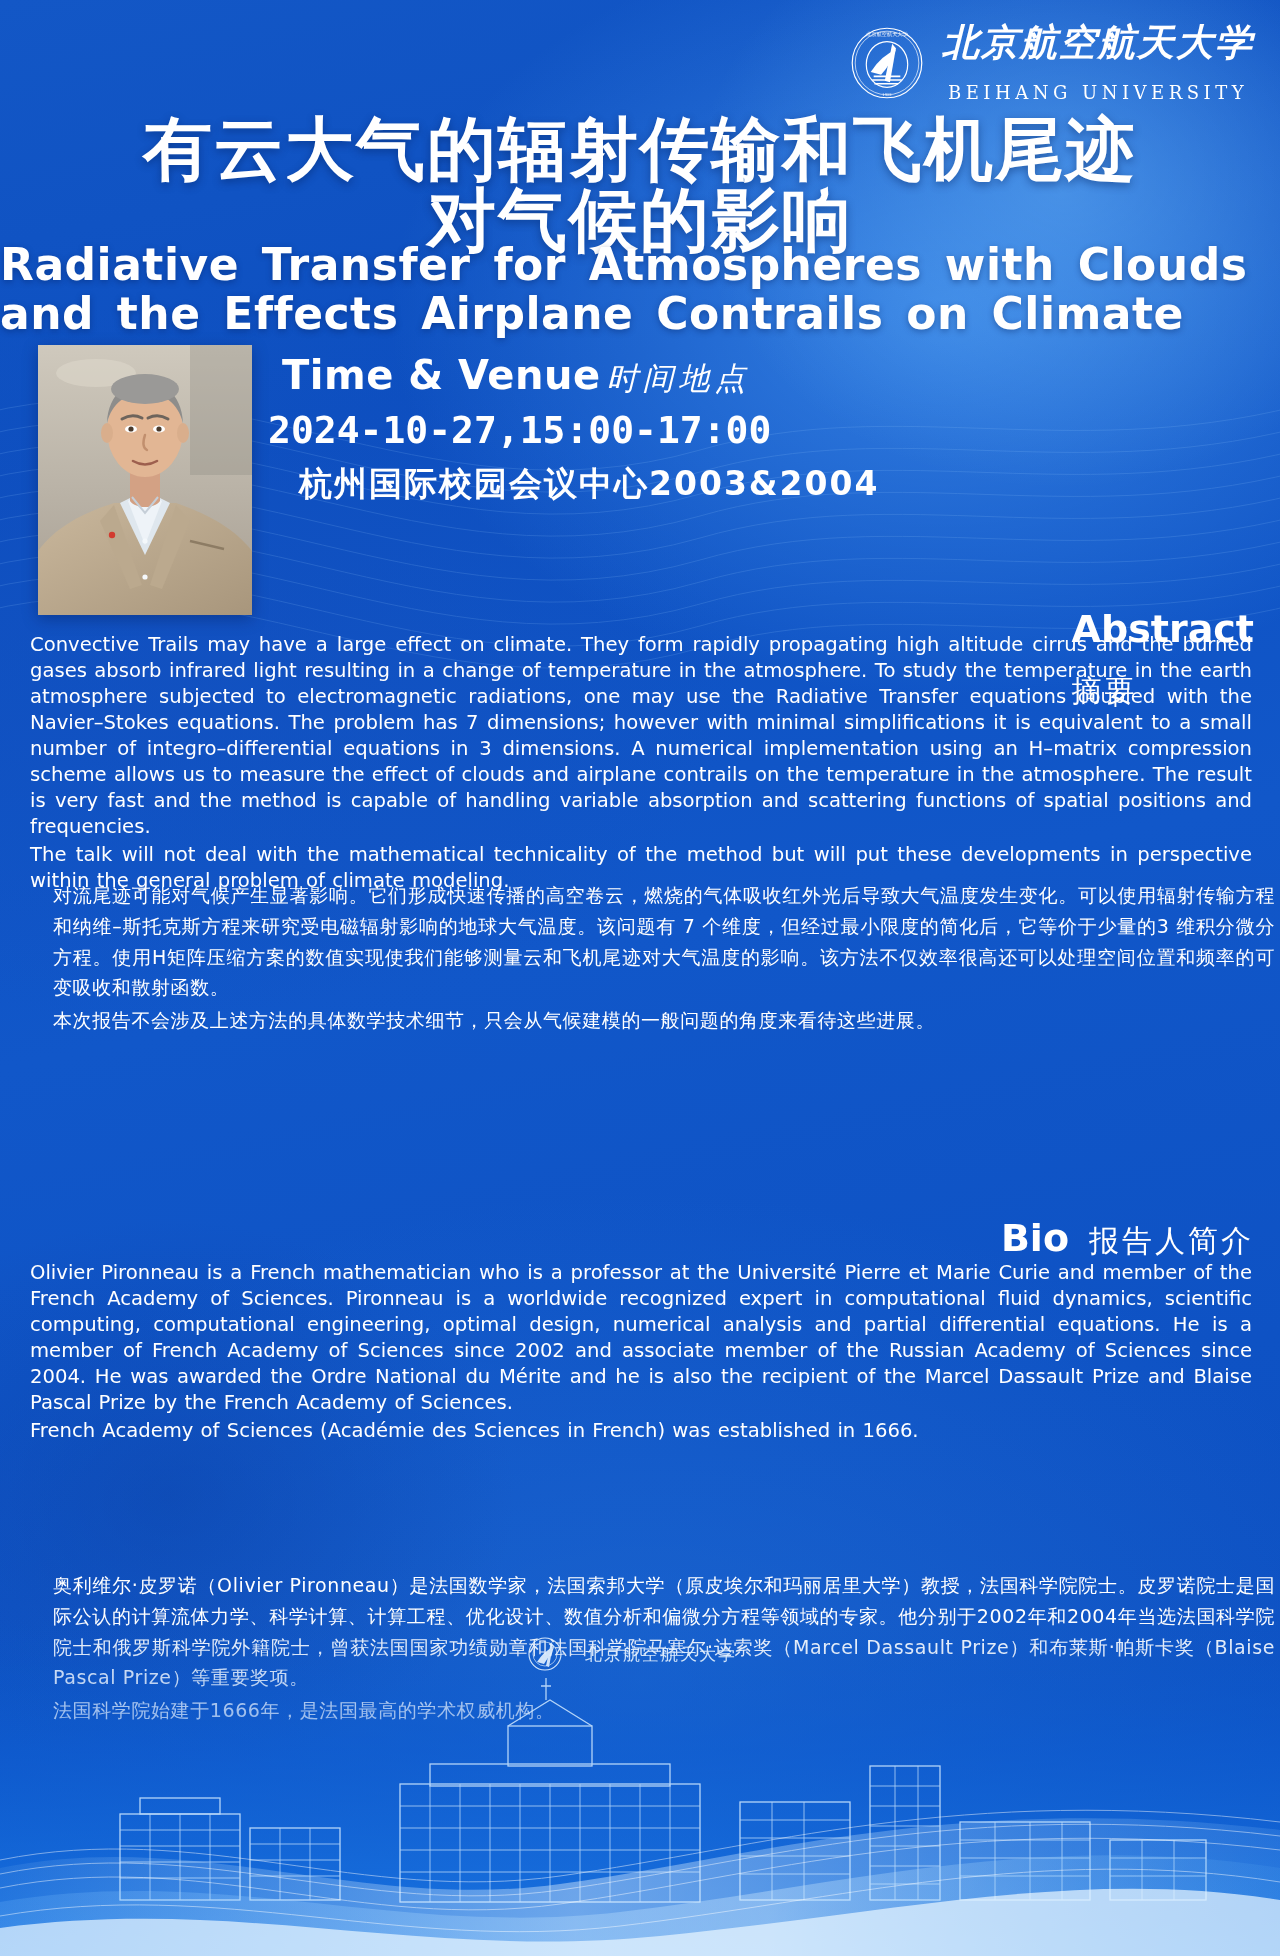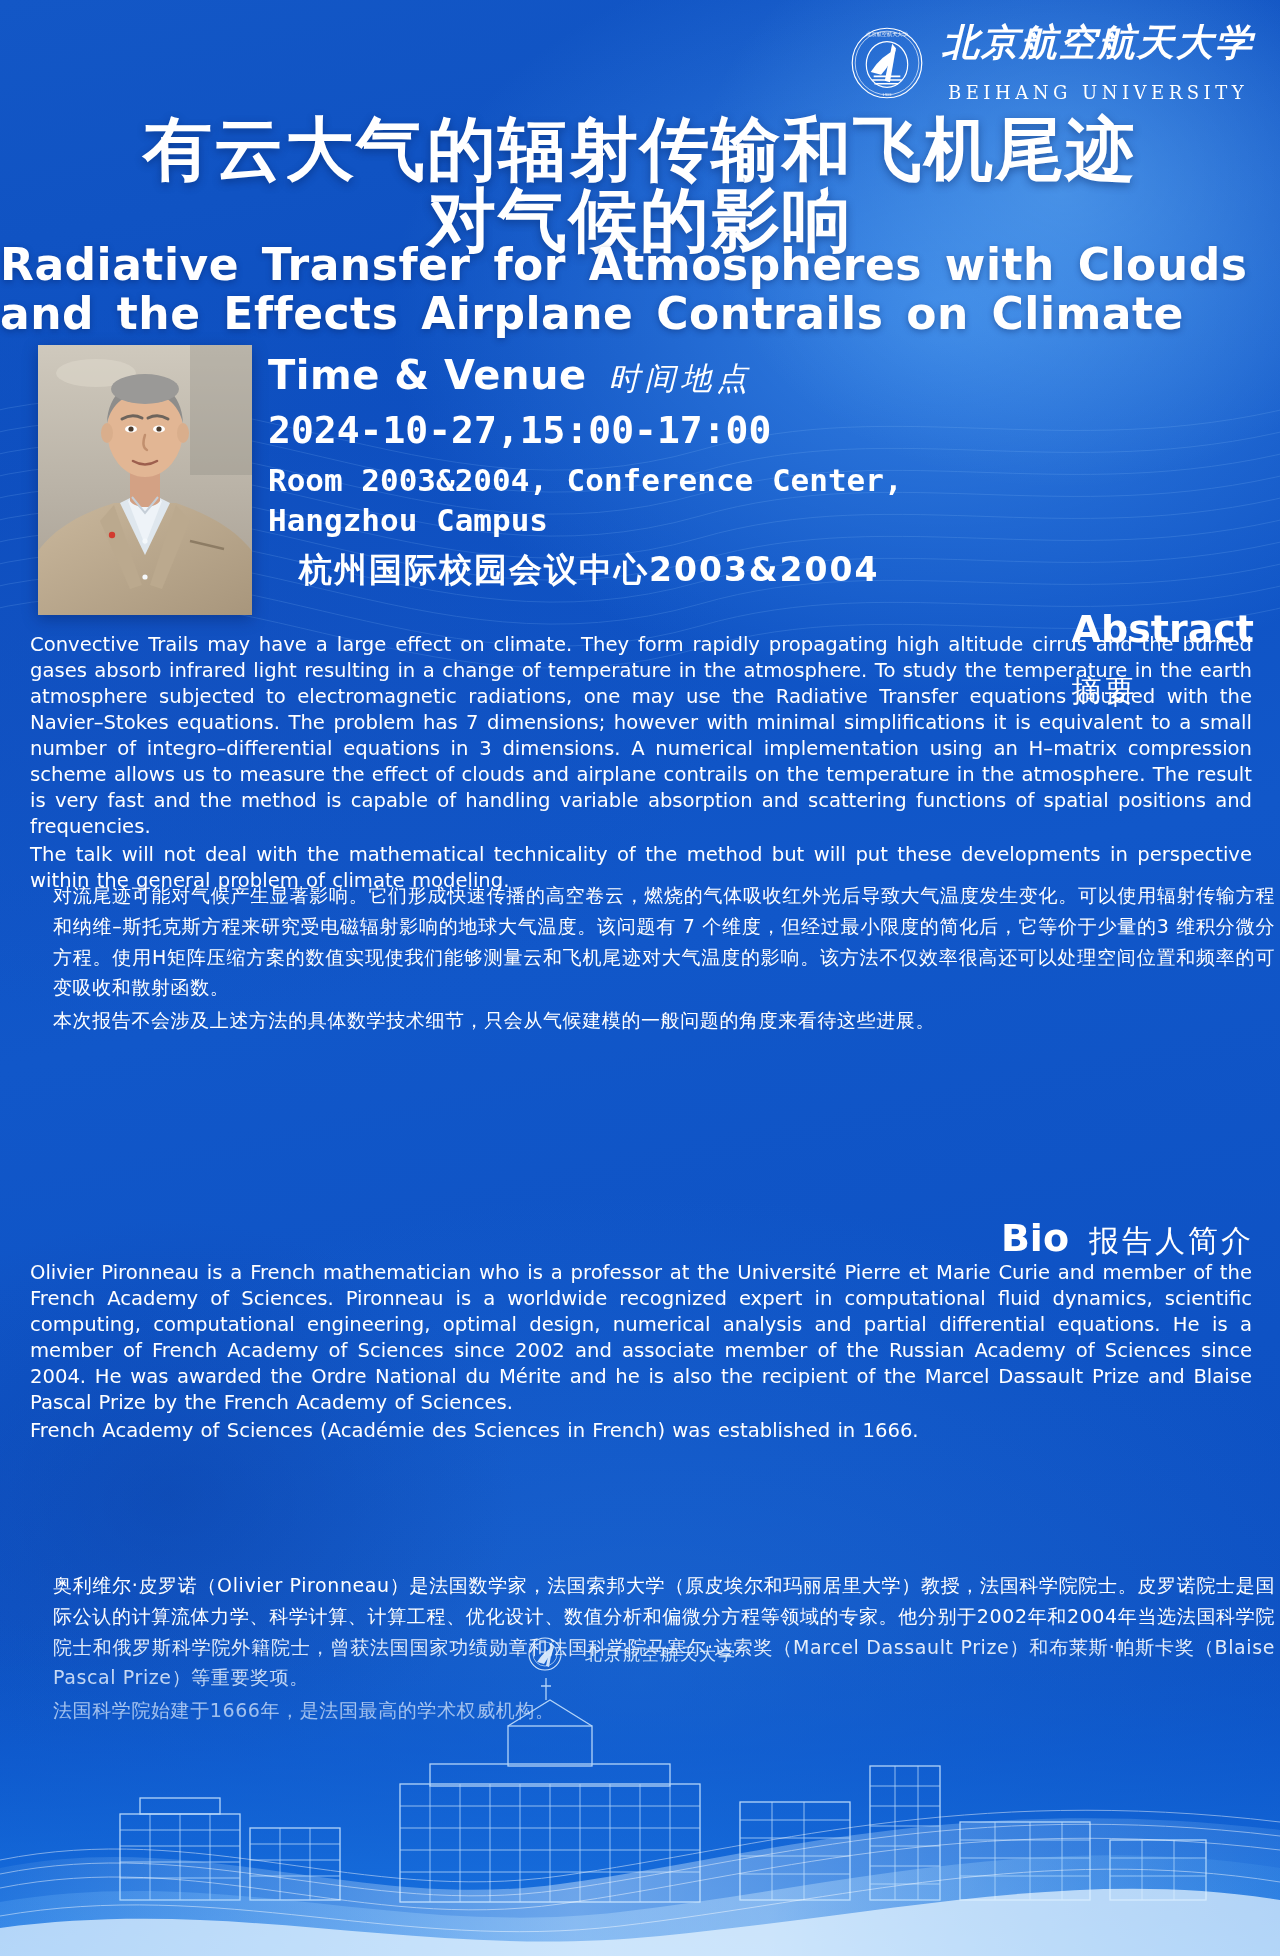--- a/index.html
+++ b/index.html
@@ -129,22 +129,23 @@
 
   
   .venue {
     position: absolute;
     left: 268px; top: 352px;
     width: 990px;
   }
   .venue-head {
     display: flex;
     align-items: baseline;
-    gap: 22px;
+    gap: 6px;
     margin-bottom: 8px;
+    margin-left: 14px;
   }
   .venue-head .en {
     font-family: "DejaVu Sans", sans-serif;
     font-weight: 700;
     font-size: 40px;
     color: #ffffff;
     letter-spacing: 0.5px;
   }
   .venue-head .cn {
     font-family: "DejaVu Sans", sans-serif;
@@ -357,21 +358,20 @@
       <circle cx="74" cy="190" r="3.2" fill="#d23b2f"></circle>
     </svg>
   </div>
 
   <div class="venue">
     <div class="venue-head">
       <span class="en">Time &amp; Venue</span>
       <span class="cn">时间地点</span>
     </div>
     <div class="venue-datetime">2024-10-27,15:00-17:00</div>
-    <div class="venue-room">Room 2003&amp;2004, Conference Center, Hangzhou Campus</div>
     <div class="venue-cn">杭州国际校园会议中心2003&amp;2004</div>
   </div>
 
   <div class="sec-head" id="abstract-heading">
     <span class="en">Abstract</span>
     <span class="cn">摘要</span>
   </div>
 
   <div class="body-en" id="abstract-en">
     <p>Convective Trails may have a large effect on climate. They form rapidly propagating high altitude cirrus and the burned gases absorb infrared light resulting in a change of temperature in the atmosphere. To study the temperature in the earth atmosphere subjected to electromagnetic radiations, one may use the Radiative Transfer equations coupled with the Navier–Stokes equations.  The problem has 7 dimensions; however with minimal simplifications it is equivalent to a small number of integro–differential equations in 3 dimensions. A numerical implementation using an H–matrix compression scheme allows us to measure the effect of clouds and airplane contrails on the temperature in the atmosphere. The result is very fast and the method is capable of handling variable absorption and scattering functions of spatial positions and frequencies.</p>

